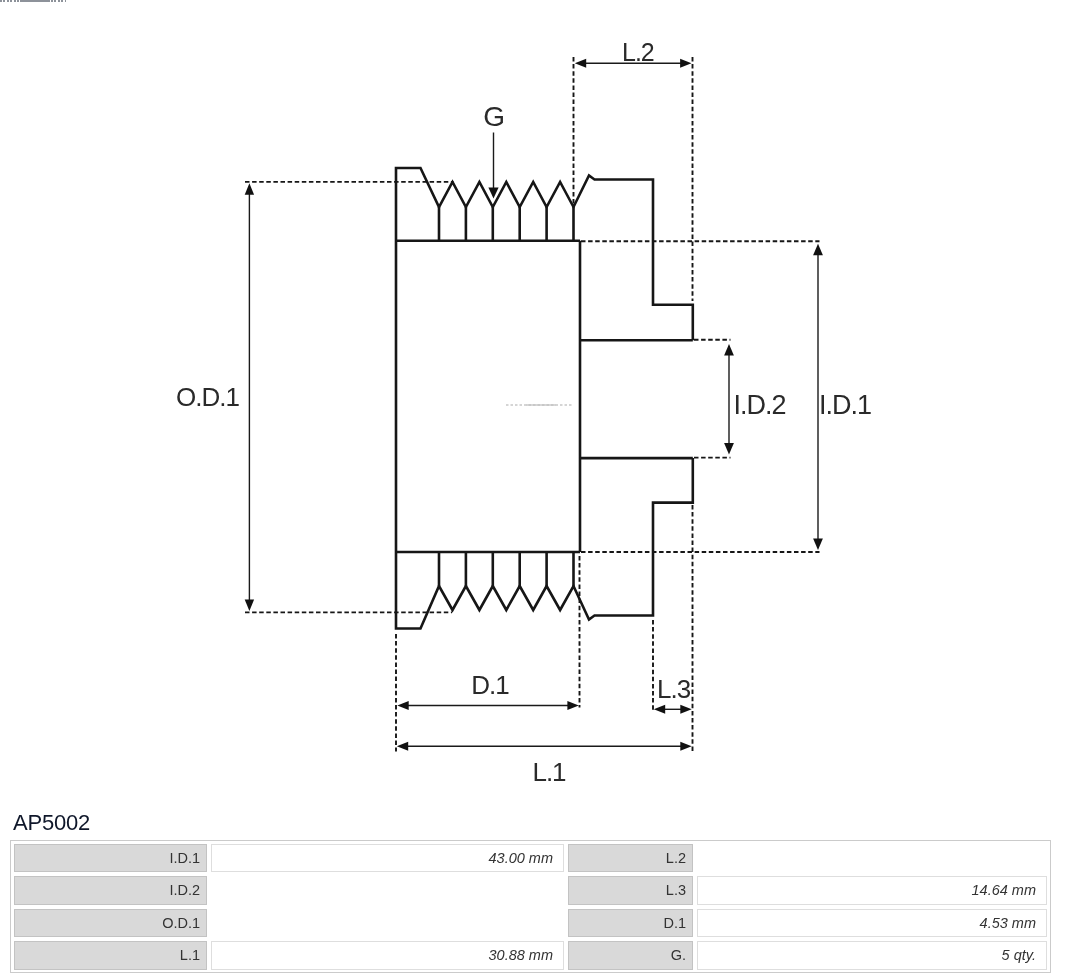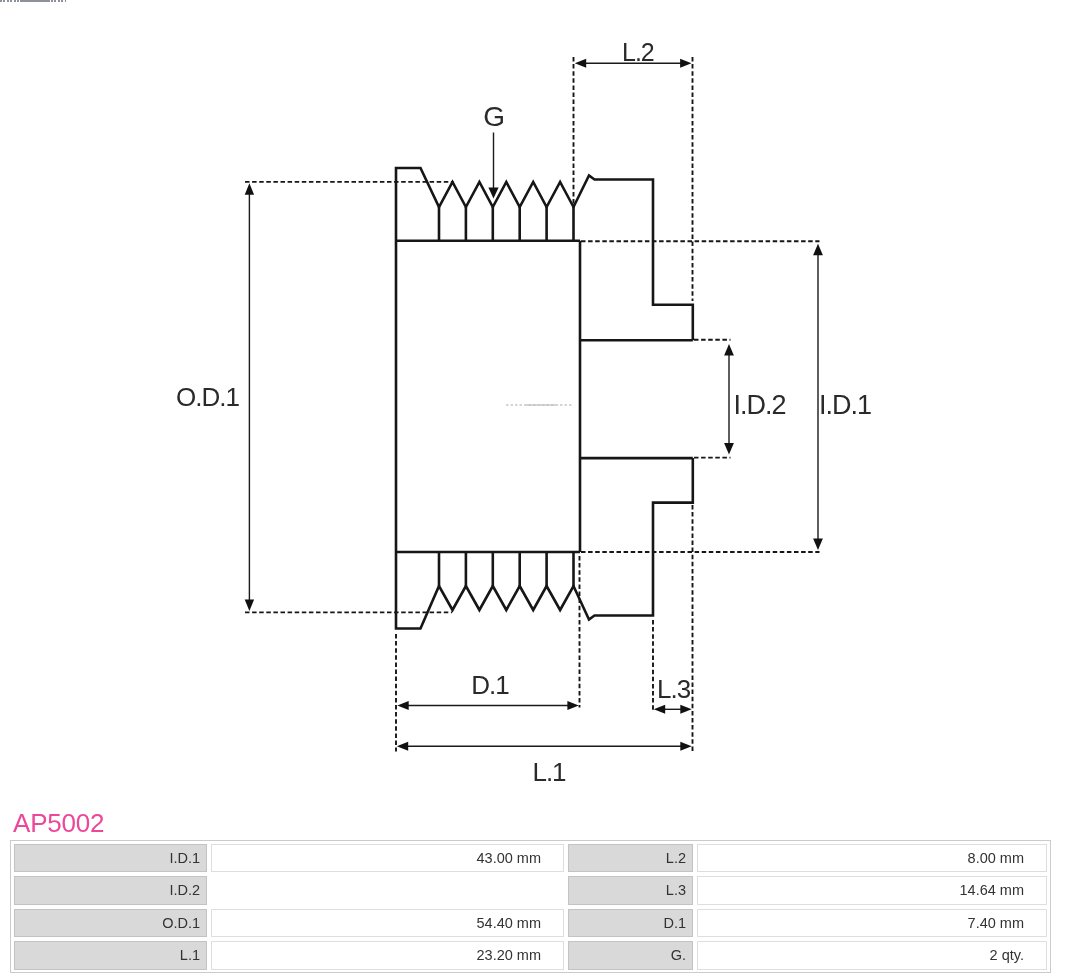--- a/index.html
+++ b/index.html
@@ -1,27 +1,27 @@
 <!DOCTYPE html>
 <html><head>
 <meta charset="utf-8">
 <style>
   html,body{margin:0;padding:0;background:#fff;width:1066px;height:979px;overflow:hidden;}
   body{font-family:"Liberation Sans",sans-serif;position:relative;}
   #logofrag{position:absolute;left:0;top:0;width:66px;height:2px;
     background:repeating-linear-gradient(90deg,#8d929a 0 2px,transparent 2px 3.4px);}
   #logofrag2{position:absolute;left:21px;top:0;width:29px;height:2px;background:#8d929a;}
   svg{position:absolute;left:0;top:0;}
-  #code{position:absolute;left:13px;top:811.5px;font-size:26px;line-height:22px;color:#ec4899;letter-spacing:-0.2px;}
+  #code{position:absolute;left:13px;top:811.5px;font-size:22px;line-height:22px;color:#0f172a;letter-spacing:-0.2px;}
   #tbl{position:absolute;left:10px;top:839.5px;width:1039px;height:131.5px;border:1px solid #cbcbcb;}
   .g{position:absolute;background:#d9d9d9;border:1px solid #c3c3c3;box-sizing:border-box;}
   .w{position:absolute;background:#fff;border:1px solid #dedede;box-sizing:border-box;}
   .g,.w{font-size:14.5px;color:#333;text-align:right;line-height:26.5px;height:28.5px;}
   .g{padding-right:6px;}
-  .w{padding-right:22px;}
+  .w{padding-right:10px;font-style:italic;}
   .ca{left:3px;width:193px;}
   .cb{left:200px;width:353px;}
   .cc{left:557px;width:125px;}
   .cd{left:686px;width:350px;}
   .r1{top:3px;}
   .r2{top:35.5px;}
   .r3{top:68px;}
   .r4{top:100.5px;}
 </style>
 </head>
@@ -88,25 +88,23 @@
     <text x="489.9" y="694" text-anchor="middle">D.1</text>
     <text x="673.6" y="697.5" text-anchor="middle">L.3</text>
     <text x="549" y="780.5" text-anchor="middle">L.1</text>
   </g>
 </svg>
 <div id="code">AP5002</div>
 <div id="tbl">
   <div class="g ca r1">I.D.1</div>
     <div class="w cb r1">43.00 mm</div>
   <div class="g cc r1">L.2</div>
-    <div class="w cd r1">8.00 mm</div>
   <div class="g ca r2">I.D.2</div>
   <div class="g cc r2">L.3</div>
     <div class="w cd r2">14.64 mm</div>
   <div class="g ca r3">O.D.1</div>
-    <div class="w cb r3">54.40 mm</div>
   <div class="g cc r3">D.1</div>
-    <div class="w cd r3">7.40 mm</div>
+    <div class="w cd r3">4.53 mm</div>
   <div class="g ca r4">L.1</div>
-    <div class="w cb r4">23.20 mm</div>
+    <div class="w cb r4">30.88 mm</div>
   <div class="g cc r4">G.</div>
-    <div class="w cd r4">2 qty.</div>
+    <div class="w cd r4">5 qty.</div>
 </div>
 
 </body></html>

